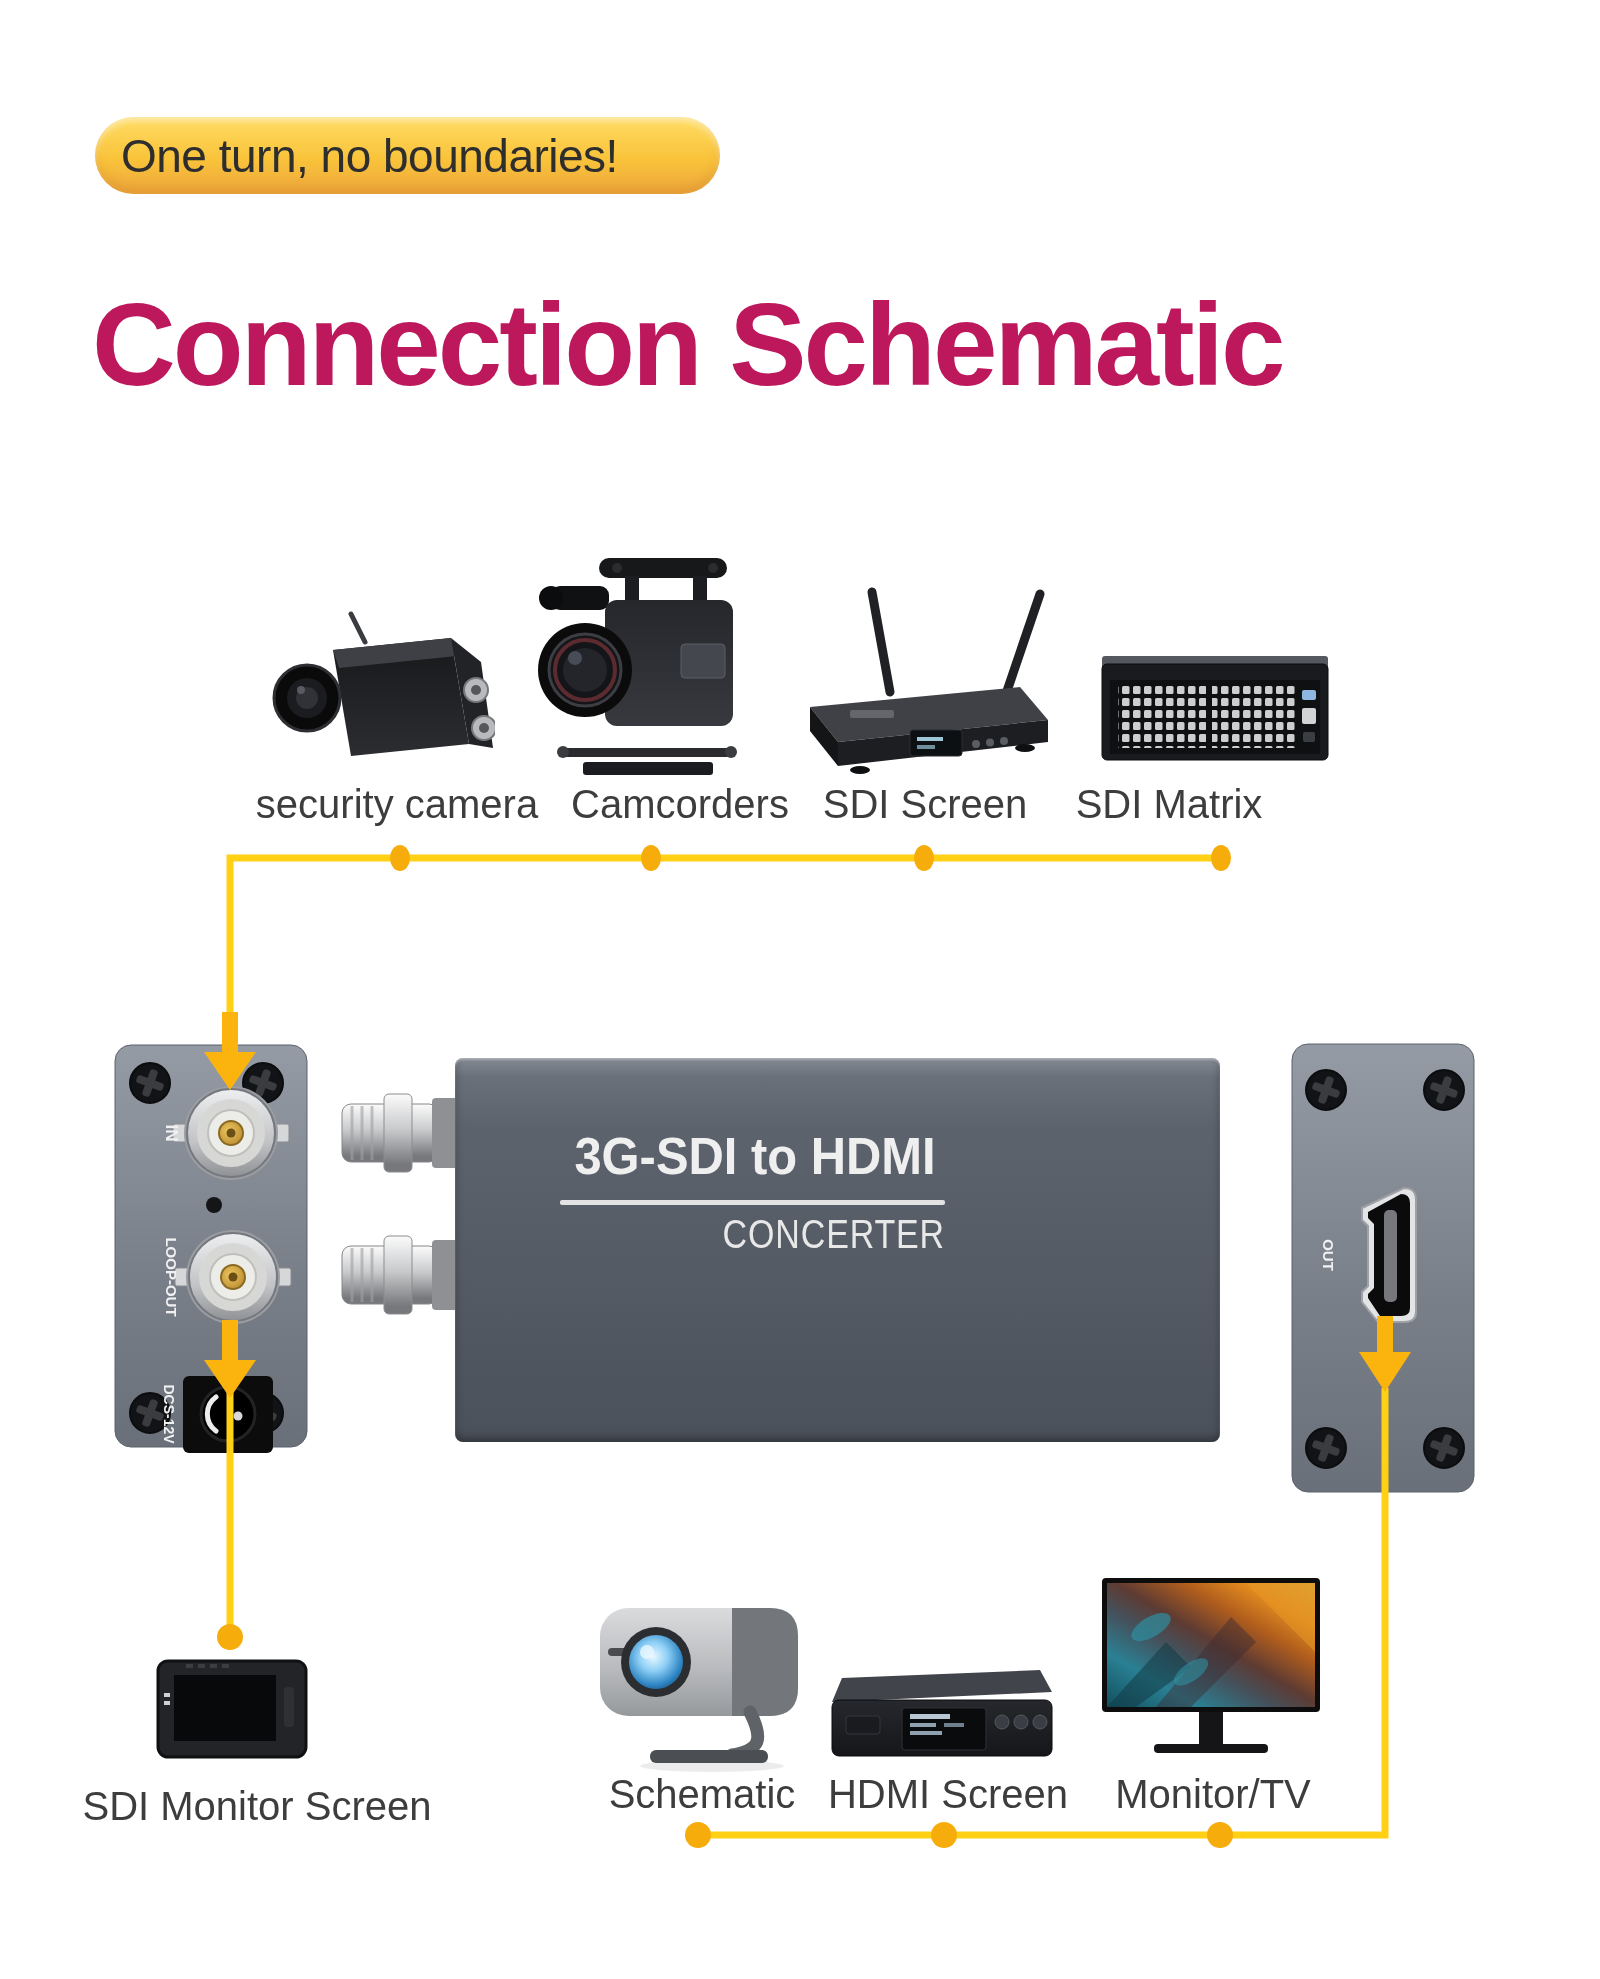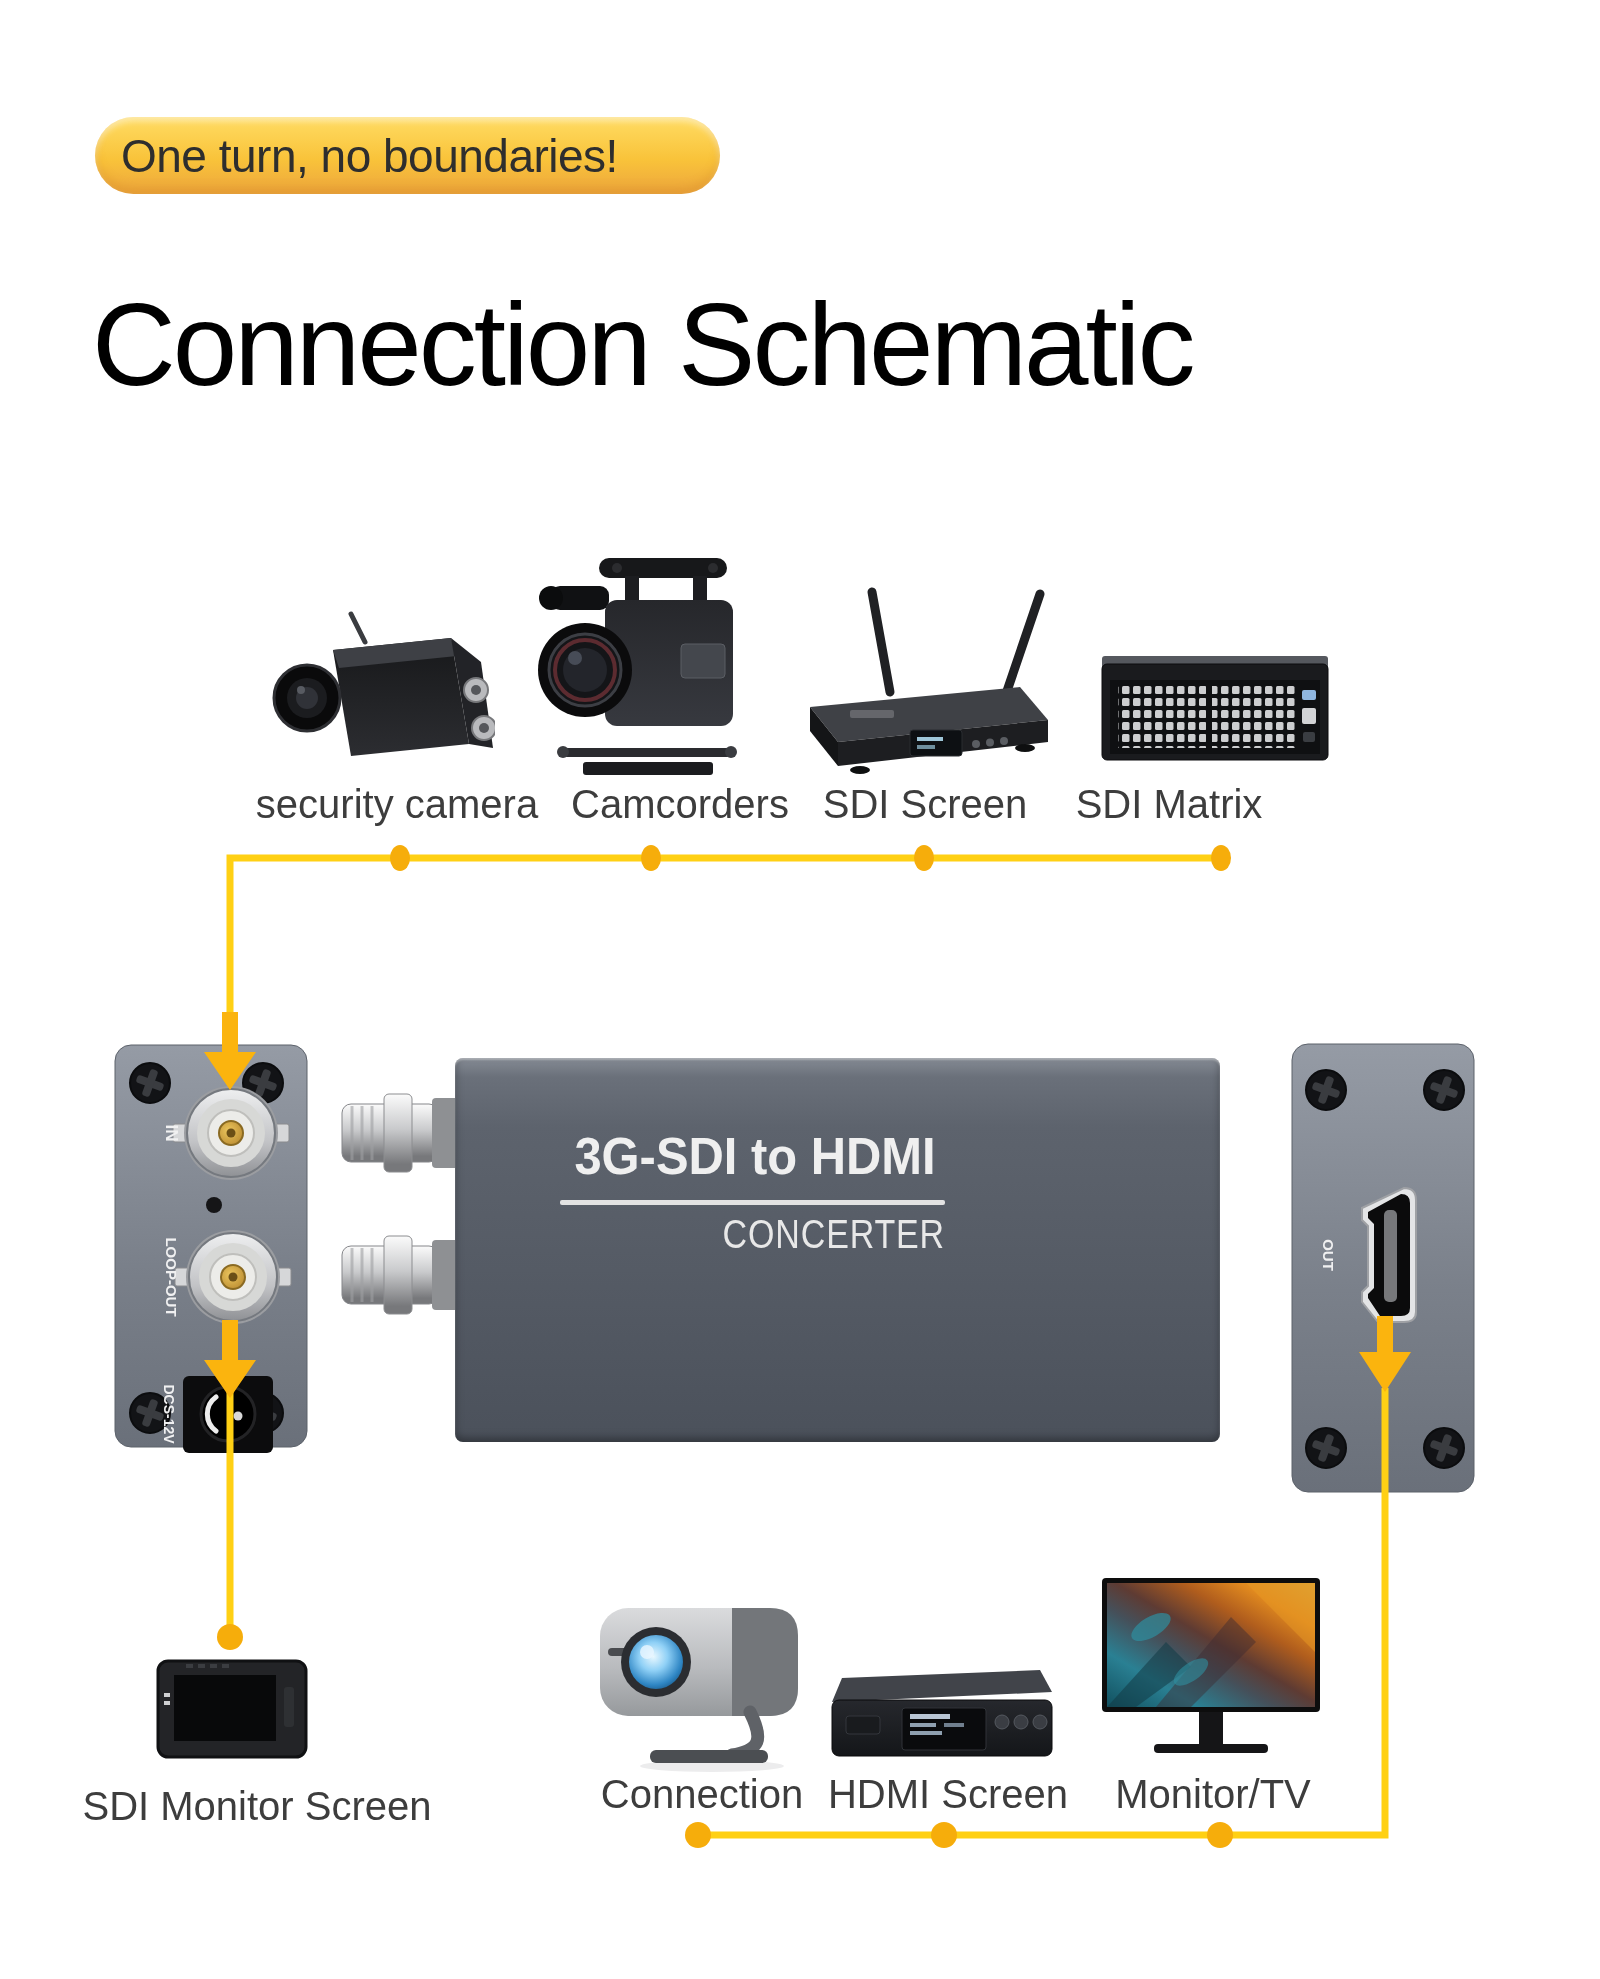--- a/index.html
+++ b/index.html
@@ -9,22 +9,22 @@
 
   
   .badge{position:absolute;left:95px;top:117px;width:625px;height:77px;border-radius:39px;
          background:linear-gradient(180deg,#ffdc63 0%,#fac windows 0%,#f9c33a 55%,#eda63d 100%);
          background:linear-gradient(180deg,#ffdc63 0%,#f9c33a 55%,#eda63d 100%);
          box-shadow:inset 0 -6px 10px rgba(200,120,20,.25), inset 0 4px 6px rgba(255,255,255,.5);
          display:flex;align-items:center;padding-left:26px;box-sizing:border-box;}
   .badge span{font-size:46px;font-weight:400;color:#2e2e2e;letter-spacing:-.5px;}
 
   
-  .heading{position:absolute;left:92px;top:278px;margin:0;font-size:116px;font-weight:400;
-           color:#000000;letter-spacing:-3px;white-space:nowrap;}
+  .heading{position:absolute;left:92px;top:278px;margin:0;font-size:116px;font-weight:700;
+           color:#be185d;letter-spacing:-3px;white-space:nowrap;}
 
   
   .dev-label{position:absolute;transform:translateX(-50%);font-size:40px;color:#3d3d3d;white-space:nowrap;}
 
   
   .conv-body{position:absolute;left:455px;top:1058px;width:765px;height:384px;border-radius:8px;
              background:linear-gradient(180deg,#858b94 0%,#6a707a 5%,#5d636d 18%,#555b65 55%,#4b515b 100%);
              box-shadow:inset 0 2px 2px rgba(255,255,255,.35), inset 0 -4px 8px rgba(0,0,0,.35);}
   .conv-title{position:absolute;left:520px;top:1126px;width:470px;text-align:center;
               font-size:52px;font-weight:700;color:#efefef;letter-spacing:0px;
@@ -295,21 +295,21 @@
     <polygon points="11,135 70,70 95,95 40,135" fill="#123a46" opacity=".55"></polygon>
     <polygon points="60,135 135,45 160,70 95,135" fill="#3c2a30" opacity=".45"></polygon>
     <polygon points="150,11 219,11 219,80" fill="#e89a24" opacity=".5"></polygon>
     <ellipse cx="55" cy="55" rx="22" ry="10" fill="#2e8fa0" opacity=".7" transform="rotate(-30 55 55)"></ellipse>
     <ellipse cx="95" cy="100" rx="20" ry="9" fill="#2e8fa0" opacity=".6" transform="rotate(-35 95 100)"></ellipse>
     <rect x="103" y="140" width="24" height="34" fill="#151517"></rect>
     <rect x="58" y="172" width="114" height="9" rx="4" fill="#151517"></rect>
   </svg>
 
   <div class="dev-label" style="left:257px;top:1784px">SDI Monitor Screen</div>
-  <div class="dev-label" style="left:702px;top:1772px">Connection</div>
+  <div class="dev-label" style="left:702px;top:1772px">Schematic</div>
   <div class="dev-label" style="left:948px;top:1772px">HDMI Screen</div>
   <div class="dev-label" style="left:1213px;top:1772px">Monitor/TV</div>
 
   <svg class="abs" style="left:0;top:0" width="1600" height="1979" viewBox="0 0 1600 1979">
     <g stroke="#FFD014" stroke-width="7" fill="none" stroke-linejoin="miter">
       <path d="M230,1025 L230,858 L1221,858"></path>
       <path d="M230,1392 L230,1637"></path>
       <path d="M1385,1388 L1385,1835 L698,1835"></path>
     </g>
     <g fill="#F6AD0B">

